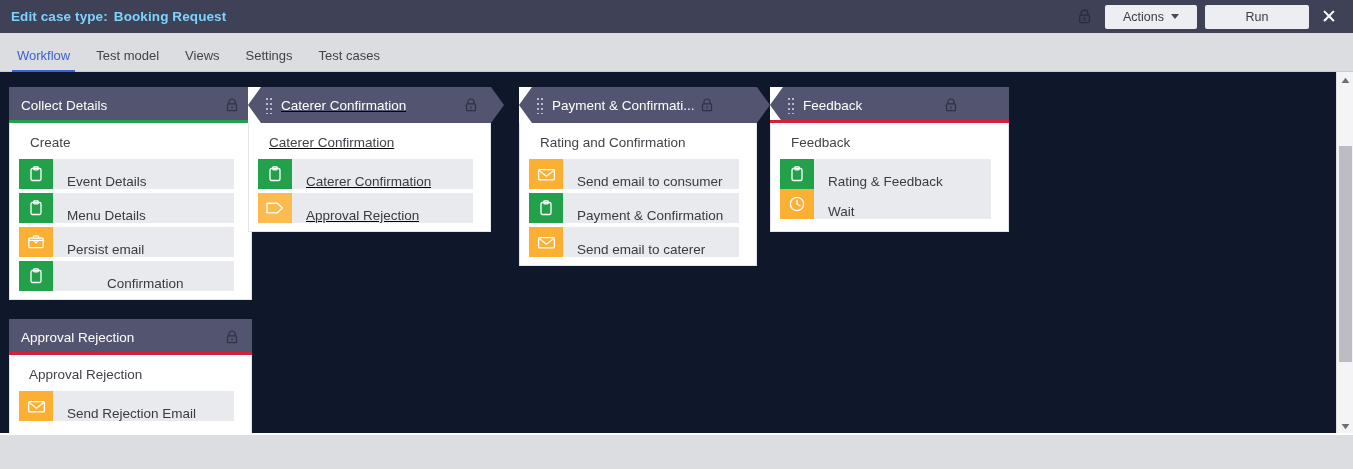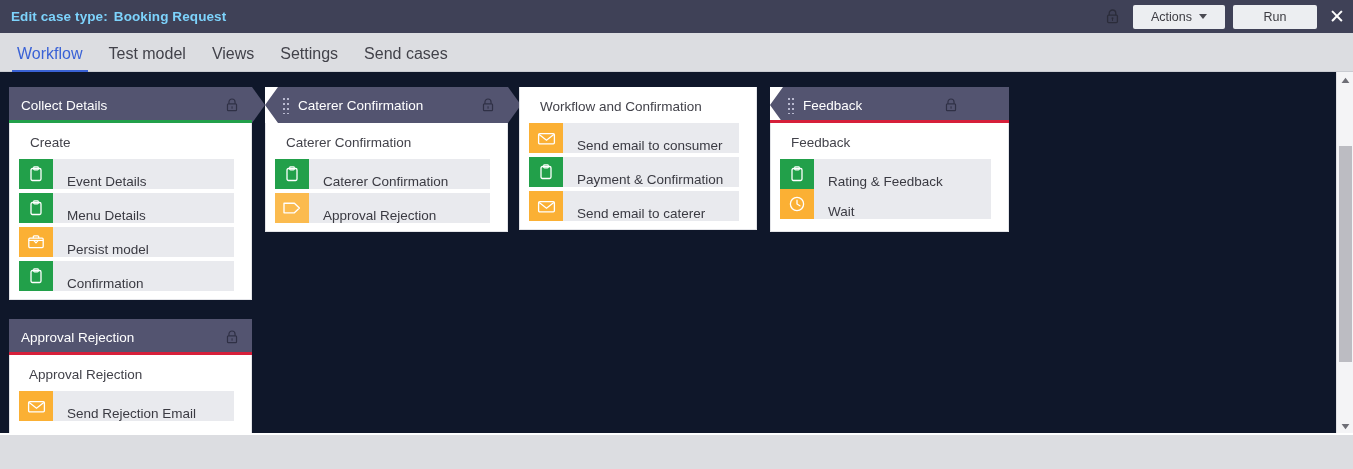--- a/index.html
+++ b/index.html
@@ -14,44 +14,44 @@
   
   .titlebar{
     position:absolute;left:0;top:0;width:1353px;height:33px;
     background:#3f4157;display:flex;align-items:center;
   }
   .title-text{
     color:#7dd3fc;font-size:13.5px;font-weight:bold;
     margin-left:11px;letter-spacing:.1px;white-space:nowrap;
   }
   .title-text .tt-label{margin-right:6px;}
-  .tb-right{margin-left:auto;display:flex;align-items:center;height:100%;padding-right:0;}
+  .tb-right{margin-left:auto;display:flex;align-items:center;height:100%;padding-right:8px;}
   .lock-btn{width:26px;height:33px;display:flex;align-items:center;justify-content:center;}
   .btn{
     background:#eceef1;color:#3c3c42;border:none;border-radius:2px;
     height:24px;font-size:12.5px;font-family:"Liberation Sans",sans-serif;
     display:flex;align-items:center;justify-content:center;
     margin-left:8px;cursor:pointer;padding:0 10px;
   }
   .btn-actions{width:92px;gap:7px;}
-  .btn-run{width:84px;}
+  .btn-run{width:104px;}
   .chev-dn{width:0;height:0;border-left:4.5px solid transparent;border-right:4.5px solid transparent;border-top:5px solid #4a4a52;}
   .close-btn{
     width:32px;height:33px;display:flex;align-items:center;justify-content:center;
     color:#ffffff;font-size:19px;line-height:1;cursor:pointer;margin-left:4px;
   }
 
   
   .tabbar{
     position:absolute;left:0;top:33px;width:1353px;height:39px;
     background:#dcdde1;display:flex;align-items:flex-end;
     box-shadow:inset 0 -1px 0 #c9cbd1;
   }
   .tab{
-    font-size:16px;color:#42424a;padding:0 13px 9px 13px;cursor:pointer;
+    font-size:13px;color:#42424a;padding:0 13px 9px 13px;cursor:pointer;
     position:relative;white-space:nowrap;
   }
   .tab:first-child{margin-left:4px;}
   .tab.active{color:#3a62d6;}
   .tab.active:after{
     content:"";position:absolute;left:8px;right:8px;bottom:0;height:2px;background:#3a62d6;
   }
 
   
   .canvas{
@@ -158,21 +158,21 @@
 
       <div class="close-btn">✕</div>
     </div>
   </div>
 
   <div class="tabbar">
     <div class="tab active">Workflow</div>
     <div class="tab">Test model</div>
     <div class="tab">Views</div>
     <div class="tab">Settings</div>
-    <div class="tab">Send cases</div>
+    <div class="tab">Test cases</div>
   </div>
 
   <div class="canvas">
 
     <div class="stage" style="left:9px;width:243px;">
       <div class="stage-hdr">
         <div class="hdr-inner">
           <span class="hdr-label">Collect Details</span>
           <span class="hdr-lock">
             <svg width="12" height="14" viewBox="0 0 13 15" aria-hidden="true">
@@ -211,38 +211,38 @@
 
           <div class="step">
             <span class="step-icon g-orange">
               <svg width="18" height="16" viewBox="0 0 18 16" aria-hidden="true">
                 <rect x="1.8" y="4.2" width="14.4" height="9.4" rx="1.1" fill="none" stroke="#ffffff" stroke-width="1.3"></rect>
                 <path d="M6.3 4.2V2.8a1 1 0 0 1 1-1h3.4a1 1 0 0 1 1 1v1.4" fill="none" stroke="#ffffff" stroke-width="1.3"></path>
                 <path d="M1.8 6.4h14.4" stroke="#ffffff" stroke-width="1.2"></path>
                 <path d="M6.9 6.6l2.1 2.2 2.1-2.2" fill="none" stroke="#ffffff" stroke-width="1.2"></path>
               </svg>
             </span>
-            <span class="step-label">Persist model</span>
-          </div>
-
-          <div class="step" style="margin-bottom:0;">
+            <span class="step-label">Persist email</span>
+          </div>
+
+          <div class="step" style="margin-bottom:0;gap:40px;">
             <span class="step-icon g-green">
               <svg width="14" height="16" viewBox="0 0 14 16" aria-hidden="true">
                 <rect x="2" y="2.5" width="10" height="12" rx="1.4" fill="none" stroke="#ffffff" stroke-width="1.3"></rect>
                 <rect x="4.7" y="0.9" width="4.6" height="3" rx="0.8" fill="none" stroke="#ffffff" stroke-width="1.2"></rect>
               </svg>
             </span>
             <span class="step-label">Confirmation</span>
           </div>
 
         </div>
       </div>
     </div>
 
-    <div class="stage" style="left:265px;width:243px;">
+    <div class="stage" style="left:248px;width:243px;text-decoration:underline;">
       <div class="stage-hdr arrow-left">
         <div class="notch inset"></div>
         <div class="hdr-inner" style="padding-left:14px;">
           <span class="drag-dots"></span>
           <span class="hdr-label">Caterer Confirmation</span>
           <span class="hdr-lock">
             <svg width="12" height="14" viewBox="0 0 13 15" aria-hidden="true">
               <path d="M3.2 6.2V4.3a3.3 3.3 0 0 1 6.6 0v1.9" fill="none" stroke="#2f3045" stroke-width="1.3"></path>
               <rect x="1.6" y="6.2" width="9.8" height="7.4" rx="1" fill="none" stroke="#2f3045" stroke-width="1.3"></rect>
               <rect x="6" y="8.9" width="1.1" height="2.6" fill="#2f3045"></rect>
@@ -273,22 +273,37 @@
               </svg>
             </span>
             <span class="step-label">Approval Rejection</span>
           </div>
 
         </div>
       </div>
     </div>
 
     <div class="stage" style="left:519px;width:238px;">
+      <div class="stage-hdr arrow-left">
+        <div class="notch inset"></div>
+        <div class="hdr-inner" style="padding-left:14px;">
+          <span class="drag-dots"></span>
+          <span class="hdr-label">Payment &amp; Confirmati...</span>
+          <span class="hdr-lock" style="margin-left:6px;margin-right:14px;">
+            <svg width="12" height="14" viewBox="0 0 13 15" aria-hidden="true">
+              <path d="M3.2 6.2V4.3a3.3 3.3 0 0 1 6.6 0v1.9" fill="none" stroke="#2f3045" stroke-width="1.3"></path>
+              <rect x="1.6" y="6.2" width="9.8" height="7.4" rx="1" fill="none" stroke="#2f3045" stroke-width="1.3"></rect>
+              <rect x="6" y="8.9" width="1.1" height="2.6" fill="#2f3045"></rect>
+            </svg>
+          </span>
+        </div>
+        <div class="notch point"></div>
+      </div>
       <div class="stage-body">
-        <div class="stage-proc-title">Workflow and Confirmation</div>
+        <div class="stage-proc-title">Rating and Confirmation</div>
         <div class="steps">
 
           <div class="step">
             <span class="step-icon g-orange">
               <svg width="19" height="15" viewBox="0 0 19 15" aria-hidden="true">
                 <rect x="1.6" y="2.6" width="15.8" height="10.3" rx="1.1" fill="none" stroke="#ffffff" stroke-width="1.3"></rect>
                 <path d="M2.2 3.5 9.5 9.2l7.3-5.7" fill="none" stroke="#ffffff" stroke-width="1.3"></path>
               </svg>
             </span>
             <span class="step-label">Send email to consumer</span>

